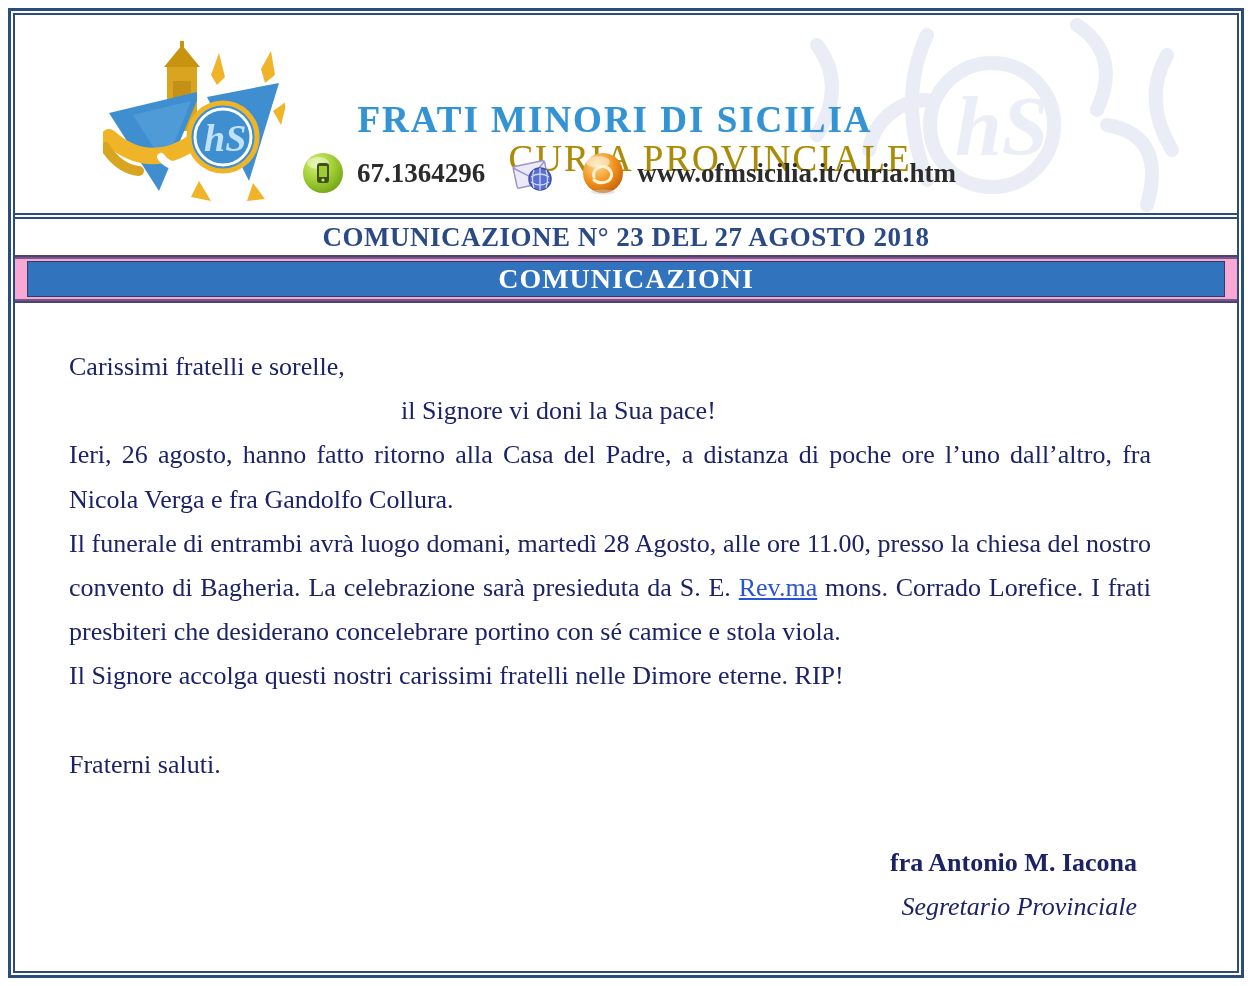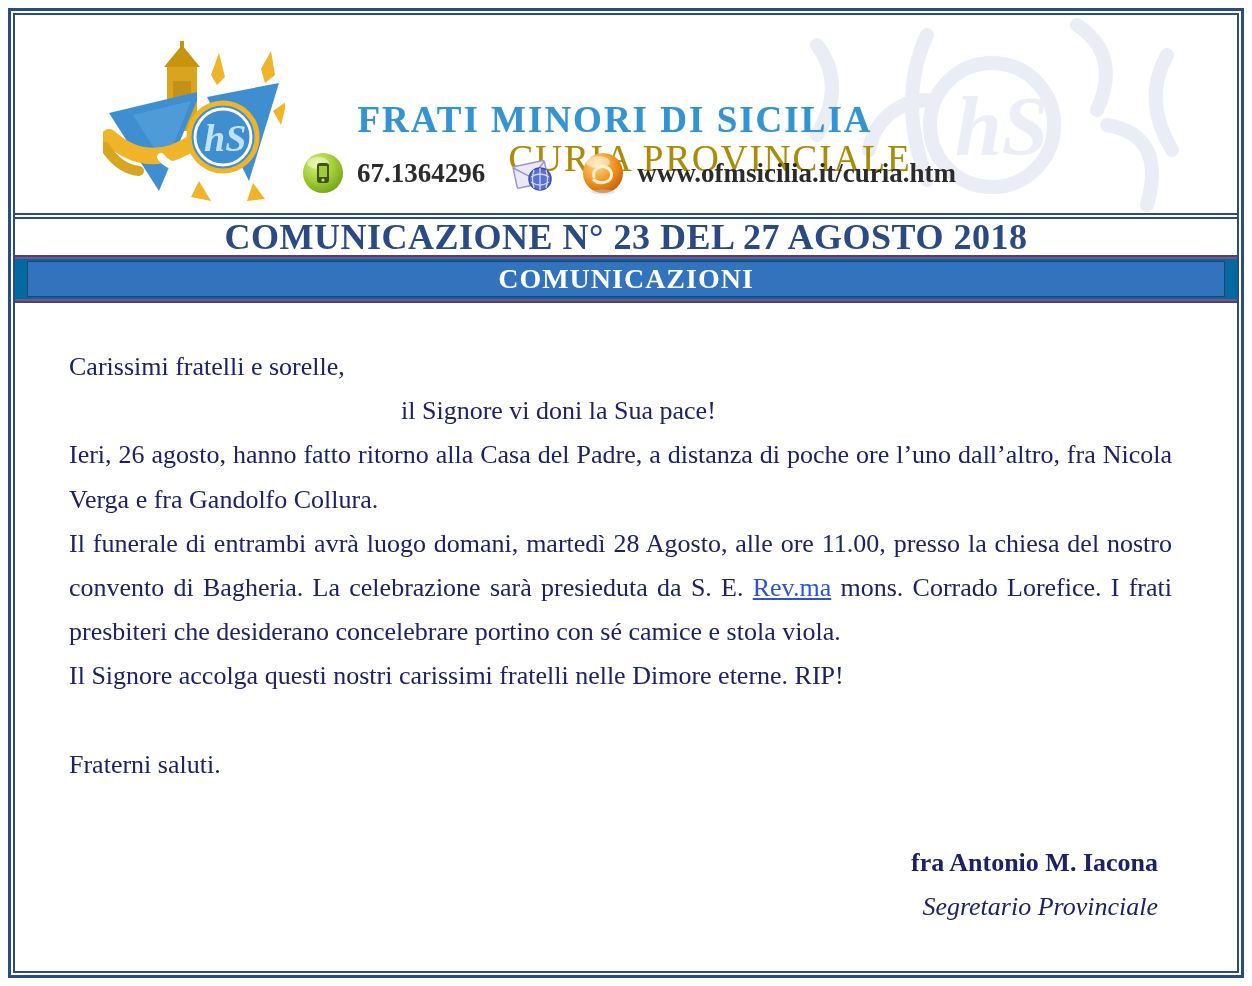--- a/index.html
+++ b/index.html
@@ -21,29 +21,29 @@
   .org-titles { position:absolute; left:280px; top:38px; width:640px; text-align:center; line-height:1.05;margin-top:48px; }
   .org-line1 { font-size:37px; font-weight:bold; letter-spacing:2px; color:#3493d3; text-shadow:0 0 1px rgba(52,147,211,.4); }
   .org-line2 { font-size:37px; font-weight:normal; letter-spacing:2px; color:#ab8b0a; margin-left:190px; text-shadow:0 0 1px rgba(171,139,10,.4); }
 
   .contacts { position:absolute; left:286px; top:136px; display:flex; align-items:center; gap:12px; font-size:27px; font-weight:bold; color:#2b2b2b; white-space:nowrap; }
   .contact-group { display:flex; align-items:center; gap:12px; margin-right:14px; }
   .cicon { width:44px; height:44px; flex:0 0 auto; }
 
   
   .title-row { height:36px; display:flex; align-items:center; justify-content:center;
-               font-size:36px; font-weight:bold; color:#2a4a86; letter-spacing:.5px; background:#fff; }
+               font-size:27px; font-weight:bold; color:#2a4a86; letter-spacing:.5px; background:#fff; }
 
   .comm-frame { border-top:2px solid #4a4472; border-bottom:2px solid #4a4472; background:#fff; }
-  .comm-frame-inner { border-top:2px solid #7a5588; border-bottom:2px solid #7a5588; padding:2px 12px; background:#0369a1; }
+  .comm-frame-inner { border-top:2px solid #7a5588; border-bottom:2px solid #7a5588; padding:2px 12px; background:#f9a8d4; }
   .comm-bar { height:36px; background:#3273bd; border:1px solid #2d3e6b; display:flex; align-items:center; justify-content:center;
               color:#ffffff; font-size:28px; font-weight:bold; letter-spacing:1px; }
 
   
-  .body-section { flex:1; padding:42px 65px 0 54px; color:#1c2266; font-size:26px; line-height:1.7; }
+  .body-section { flex:1; padding:42px 86px 0 54px; color:#1c2266; font-size:26px; line-height:1.7; }
   .body-section p { text-align:justify; }
   .blessing { text-indent:332px; text-align:left !important; }
   .closing { margin-top:44px; text-align:left; }
   a.doc-link { color:#2a53d6; text-decoration:underline;margin-top:16px; }
   .signature { margin-top:54px; text-align:right; padding-right:14px; }
   .sig-name { font-weight:bold; }
   .sig-role { font-style:italic; }
 </style>
 </head>
 <body>

